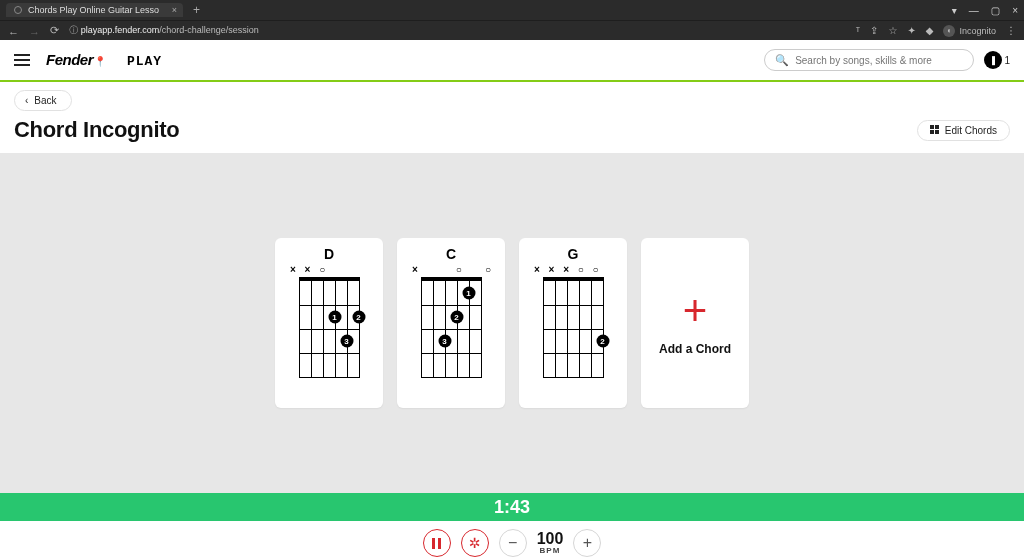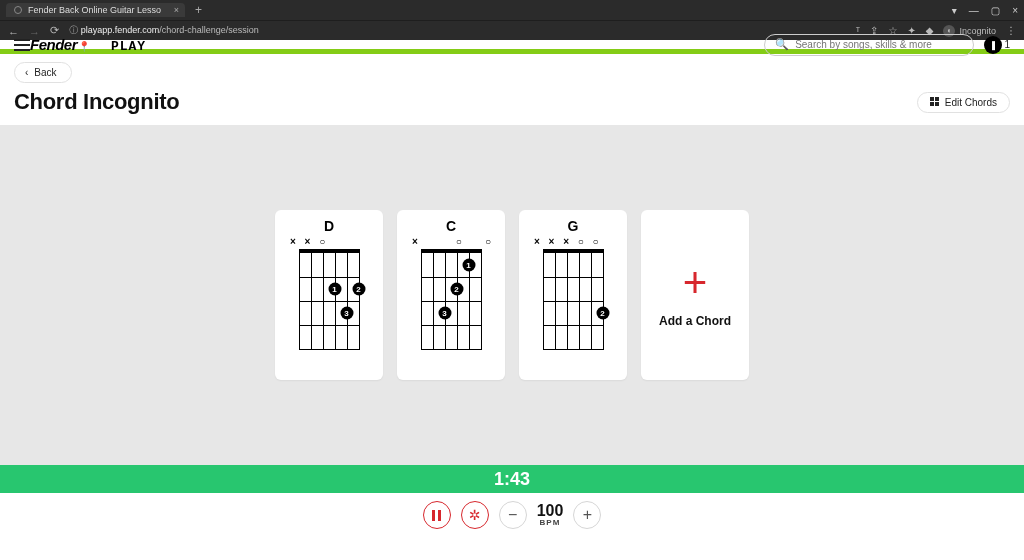--- a/index.html
+++ b/index.html
@@ -15,21 +15,21 @@
   .winctl { margin-left:auto; display:flex; gap:12px; color:#ccc; font-size:10px; }
   .addrrow { display:flex; align-items:center; height:20px; padding:2px 8px; gap:10px; background:#2b2b2b; border-top:1px solid #1e1e1e;}
   .addrrow .nav-ico { color:#bbb; font-size:11px; }
   .urlbox { flex:1; font-size:9px; color:#bbb; }
   .urlbox .domain { color:#eee; }
   .chrome-icons { display:flex; gap:10px; align-items:center; color:#bbb; font-size:10px;}
   .incognito { display:flex; align-items:center; gap:4px; font-size:9px;}
   .incognito-badge { width:12px; height:12px; background:#555; border-radius:50%; display:flex; align-items:center; justify-content:center; font-size:8px;}
 
   
-  .appbar { display:flex; align-items:center; height:14px; padding:0 14px; gap:0; border-bottom:5px solid #84cc16; }
+  .appbar { display:flex; align-items:center; height:42px; padding:0 14px; gap:16px; border-bottom:2px solid #84cc16; }
   .hamburger { display:flex; flex-direction:column; gap:3px; cursor:pointer;}
   .hamburger span { width:16px; height:2px; background:#222; }
   .brand { font-family: cursive; font-size:15px; font-weight:400; letter-spacing:-0.5px; display:flex; align-items:baseline; gap:1px;}
   .brand .p1 { font-style:italic; font-weight:600; }
   .brand .pin { font-size:10px; }
   .brand .p2 { font-family: Liberation Mono, monospace; font-weight:700; font-size:13px; letter-spacing:1px; margin-left:20px;}
   .appbar-right { margin-left:auto; display:flex; align-items:center; gap:10px;}
   .search { display:flex; align-items:center; gap:6px; border:1px solid #ccc; border-radius:14px; height:22px; padding:0 10px; width:210px;}
   .search-ico { font-size:11px; color:#333;}
   .search input { border:none; outline:none; font-size:10px; flex:1; background:transparent;}
@@ -74,21 +74,21 @@
   .bpm-val { font-weight:800; font-size:16px; color:#111;}
   .bpm-lab { font-size:8px; font-weight:700; letter-spacing:1px; color:#444;}
 </style>
 </head>
 <body>
 
 <div class="browser-chrome">
   <div class="tabbar">
     <div class="tab">
       <span class="favicon"></span>
-      <span>Fender Back Online Guitar Lesso</span>
+      <span>Chords Play Online Guitar Lesso</span>
       <span class="close-x">×</span>
     </div>
     <div class="newtab">+</div>
     <div class="winctl">
       <span>▾</span>
       <span>—</span>
       <span>▢</span>
       <span>×</span>
     </div>
   </div>

